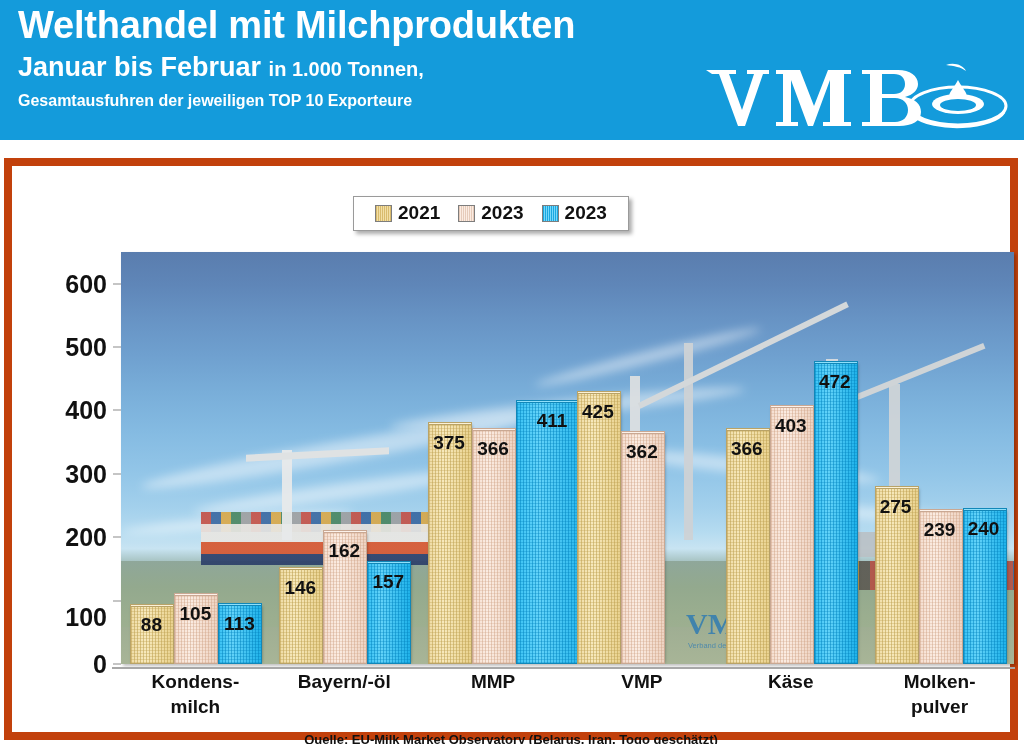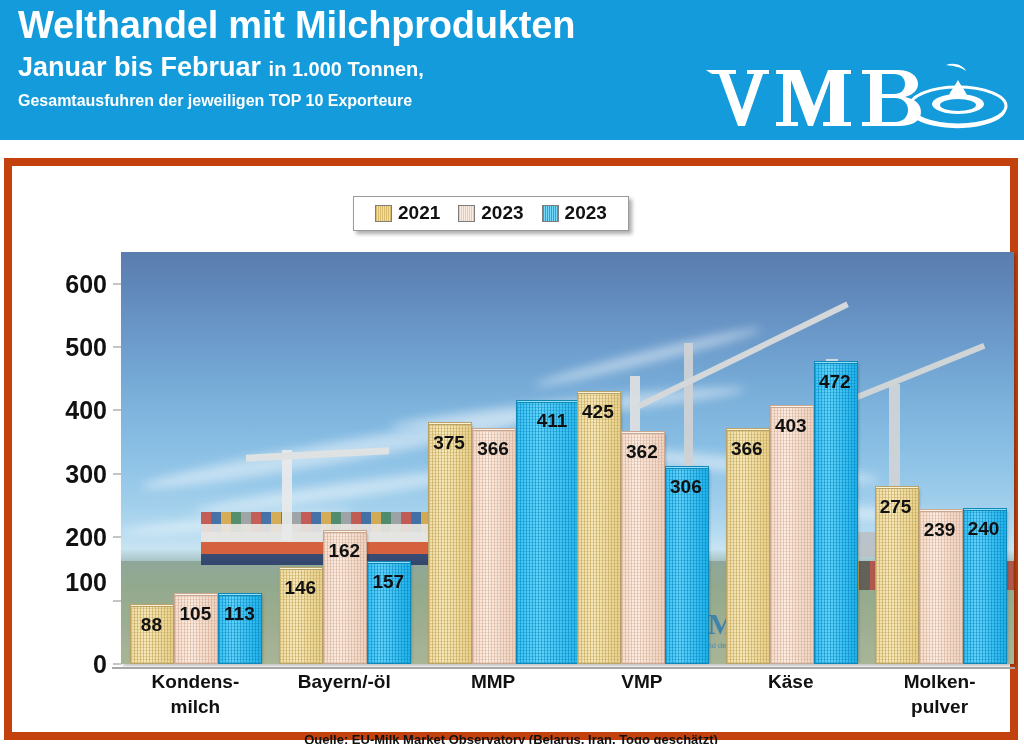--- a/index.html
+++ b/index.html
@@ -287,21 +287,21 @@
             <div class="bar y2021" style="left: 9.41667px; height: 55.7785px;">
               <div class="top"></div>
               <div class="face"></div>
               <div class="val">88</div>
             </div>
             <div class="bar y2022" style="left: 53.4167px; height: 66.5538px; border-radius: 10px;">
               <div class="top"></div>
               <div class="face"></div>
               <div class="val">105</div>
             </div>
-            <div class="bar y2023" style="left: 97.4167px; height: 67px; margin-top: 40px;">
+            <div class="bar y2023" style="left: 97.4167px; height: 57px; margin-top: 40px;">
               <div class="top"></div>
               <div class="face"></div>
               <div class="val">113</div>
             </div>
             <div class="bar y2021" style="left: 158.25px; height: 92.5415px;">
               <div class="top"></div>
               <div class="face"></div>
               <div class="val">146</div>
             </div>
             <div class="bar y2022" style="left: 202.25px; height: 130px;">
@@ -331,25 +331,20 @@
             </div>
             <div class="bar y2021" style="left: 455.917px; height: 269.385px;">
               <div class="top"></div>
               <div class="face"></div>
               <div class="val">425</div>
             </div>
             <div class="bar y2022" style="left: 499.917px; height: 229.452px;">
               <div class="top"></div>
               <div class="face"></div>
               <div class="val">362</div>
-            </div>
-            <div class="bar y2023" style="left: 543.917px; height: 193.957px;">
-              <div class="top"></div>
-              <div class="face"></div>
-              <div class="val">306</div>
             </div>
             <div class="bar y2021" style="left: 604.75px; height: 231.988px;">
               <div class="top"></div>
               <div class="face"></div>
               <div class="val">366</div>
             </div>
             <div class="bar y2022" style="left: 648.75px; height: 255.44px;">
               <div class="top"></div>
               <div class="face"></div>
               <div class="val">403</div>
@@ -373,21 +368,21 @@
               <div class="top"></div>
               <div class="face"></div>
               <div class="val">240</div>
             </div>
           </div>
       </div>
 
       <div class="y-ticks" id="y-ticks">
           <div class="ytick" style="top: 412px;">0</div>
           <div class="ytick-mark" style="top: 412px; left: 34px;"></div>
-          <div class="ytick" style="top: 330px; text-align: center;">100</div>
+          <div class="ytick" style="top: 365px; text-align: center;">100</div>
           <div class="ytick-mark" style="top: 348.615px; left: 34px;"></div>
           <div class="ytick" style="top: 285.231px;">200</div>
           <div class="ytick-mark" style="top: 285.231px; left: 34px;"></div>
           <div class="ytick" style="top: 221.846px;">300</div>
           <div class="ytick-mark" style="top: 221.846px; left: 34px;"></div>
           <div class="ytick" style="top: 158.462px;">400</div>
           <div class="ytick-mark" style="top: 158.462px; left: 34px;"></div>
           <div class="ytick" style="top: 95.0769px;">500</div>
           <div class="ytick-mark" style="top: 95.0769px; left: 34px;"></div>
           <div class="ytick" style="top: 31.6923px;">600</div>

